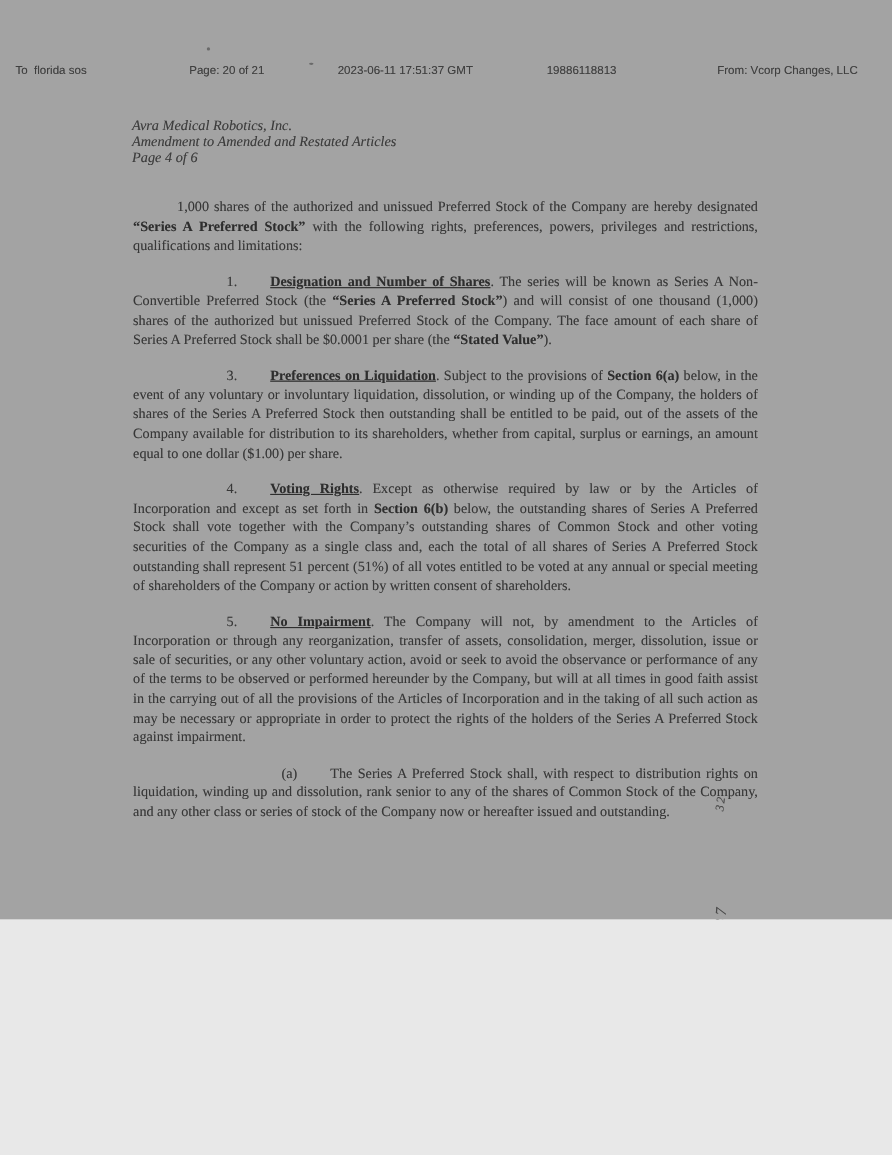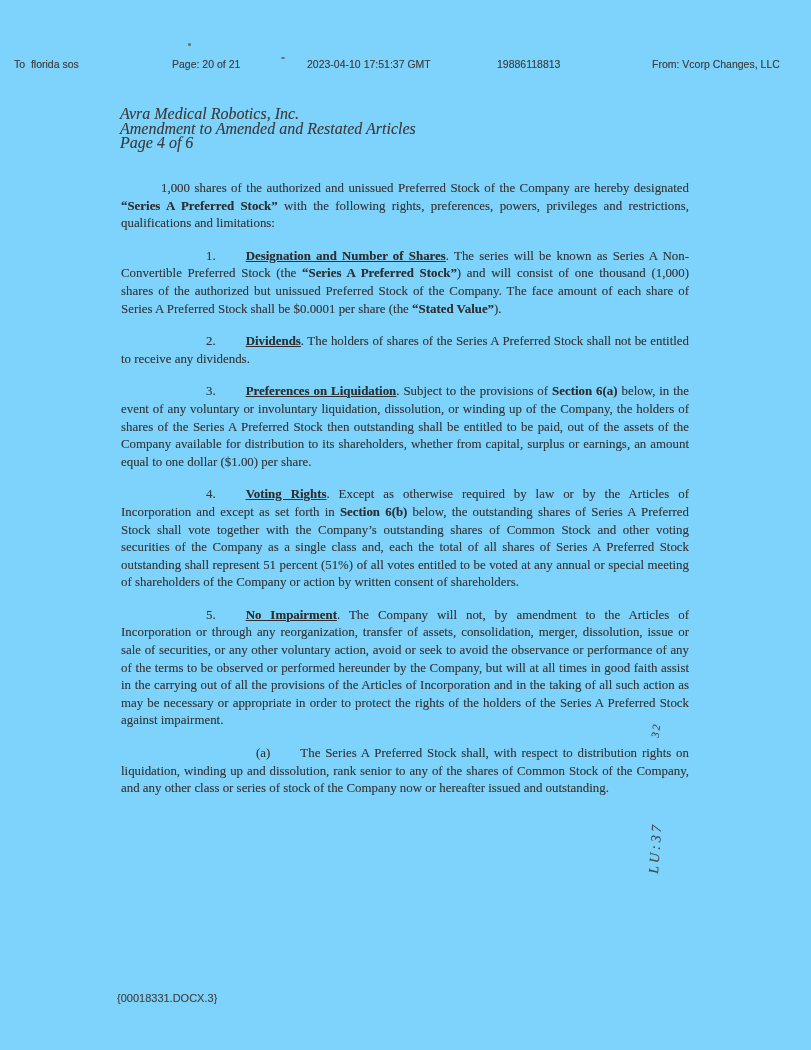--- a/index.html
+++ b/index.html
@@ -1,19 +1,19 @@
 <!DOCTYPE html>
 <html><head>
 <meta charset="utf-8">
 <style>
   html,body{margin:0;padding:0;background:#e8e8e8;}
   .page{
     position:relative;
-    width:811px;height:1050px;
-    background:#7dd3fc;
+    width:811px;height:836px;
+    background:#a3a3a3;
     overflow:hidden;
     font-family:"Liberation Serif", serif;
     color:#3a3a3a;
     text-decoration:underline;
   }
   
   .fax-header span{
     position:absolute;top:58px;
     font-family:"Liberation Sans", sans-serif;
     font-size:10.5px;color:#3f3f3f;
@@ -24,21 +24,21 @@
   .fx-page{left:172px;}
   .fx-time{left:307px;}
   .fx-num{left:497px;}
   .fx-from{left:652px;}
   .speck{position:absolute;background:#6a6a6a;border-radius:50%;}
   .speck1{left:188px;top:43px;width:3px;height:3px;}
   .speck2{left:281px;top:57px;width:4px;height:2px;}
   
   .letterhead{
     position:absolute;left:120px;top:107px;
-    font-style:italic;font-size:16px;line-height:14.5px;
+    font-style:italic;font-size:13px;line-height:14.5px;
     color:#3c3c3c;
     text-shadow:0 0 .5px rgba(60,60,60,.4);
   }
   
   .doc-body{
     position:absolute;left:121px;top:180px;width:568px;
     font-size:12.9px;line-height:17.6px;
     color:#373737;
     text-shadow:0 0 .5px rgba(55,55,55,.4);
   }
@@ -80,37 +80,36 @@
   }
 </style>
 </head>
 <body>
 
 <div class="page">
 
   <div class="fax-header">
     <span class="fx-to">To  florida sos</span>
     <span class="fx-page">Page: 20 of 21</span>
-    <span class="fx-time">2023-04-10 17:51:37 GMT</span>
+    <span class="fx-time">2023-06-11 17:51:37 GMT</span>
     <span class="fx-num">19886118813</span>
     <span class="fx-from">From: Vcorp Changes, LLC</span>
   </div>
   <div class="speck speck1"></div>
   <div class="speck speck2"></div>
 
   <div class="letterhead">
     <div>Avra Medical Robotics, Inc.</div>
     <div>Amendment to Amended and Restated Articles</div>
     <div>Page 4 of 6</div>
   </div>
 
   <div class="doc-body" id="doc-body">
       <p class="para intro"><span class="">1,000 shares of the authorized and unissued Preferred Stock of the Company are hereby designated </span><span class="b ">“Series A Preferred Stock”</span><span class=""> with the following rights, preferences, powers, privileges and restrictions, qualifications and limitations:</span></p>
       <p class="para item"><span class="">1.</span><span class="gap gap-sm"></span><span class="b u">Designation and Number of Shares</span><span class="">.  The series will be known as Series A Non-Convertible Preferred Stock (the </span><span class="b ">“Series A Preferred Stock”</span><span class="">) and will consist of one thousand (1,000) shares of the authorized but unissued Preferred Stock of the Company.  The face amount of each share of Series A Preferred Stock shall be $0.0001 per share (the </span><span class="b ">“Stated Value”</span><span class="">).</span></p>
-      <p class="para item"><span class="">2.</span><span class="gap gap-sm"></span><span class="b u">Dividends</span><span class="">.  The holders of shares of the Series A Preferred Stock shall not be entitled to receive any dividends.</span></p>
       <p class="para item"><span class="">3.</span><span class="gap gap-sm"></span><span class="b u">Preferences on Liquidation</span><span class="">. Subject to the provisions of </span><span class="b ">Section 6(a)</span><span class=""> below, in the event of any voluntary or involuntary liquidation, dissolution, or winding up of the Company, the holders of shares of the Series A Preferred Stock then outstanding shall be entitled to be paid, out of the assets of the Company available for distribution to its shareholders, whether from capital, surplus or earnings, an amount equal to one dollar ($1.00) per share.</span></p>
       <p class="para item"><span class="">4.</span><span class="gap gap-sm"></span><span class="b u">Voting Rights</span><span class="">.  Except as otherwise required by law or by the Articles of Incorporation and except as set forth in </span><span class="b ">Section 6(b)</span><span class=""> below, the outstanding shares of Series A Preferred Stock shall vote together with the Company’s  outstanding shares of Common Stock and other voting securities of the Company as a single class and, each the total of all shares of Series A Preferred Stock outstanding shall represent 51 percent (51%) of all votes entitled to be voted at any annual or special meeting of shareholders of the Company or action by written consent of shareholders.</span></p>
       <p class="para item"><span class="">5.</span><span class="gap gap-sm"></span><span class="b u">No Impairment</span><span class="">.  The Company will not, by amendment to the Articles of Incorporation or through any reorganization, transfer of assets, consolidation, merger, dissolution, issue or sale of securities, or any other voluntary action, avoid or seek to avoid the observance or performance of any of the terms to be observed or performed hereunder by the Company, but will at all times in good faith assist in the carrying out of all the provisions of the Articles of Incorporation and in the taking of all such action as may be necessary or appropriate in order to protect the rights of the holders of the Series A Preferred Stock against impairment.</span></p>
       <p class="para subitem"><span class="">(a)</span><span class="gap gap-sm"></span><span class="">The Series A Preferred Stock shall, with respect to distribution rights on liquidation, winding up and dissolution, rank senior to any of the shares of Common Stock of the Company, and any other class or series of stock of the Company now or hereafter issued and outstanding.</span></p>
     </div>
 
   <div class="artifact artifact-upper">32</div>
   <div class="artifact artifact-lower">LU:37</div>
 
   <div class="doc-footer">{00018331.DOCX.3}</div>

